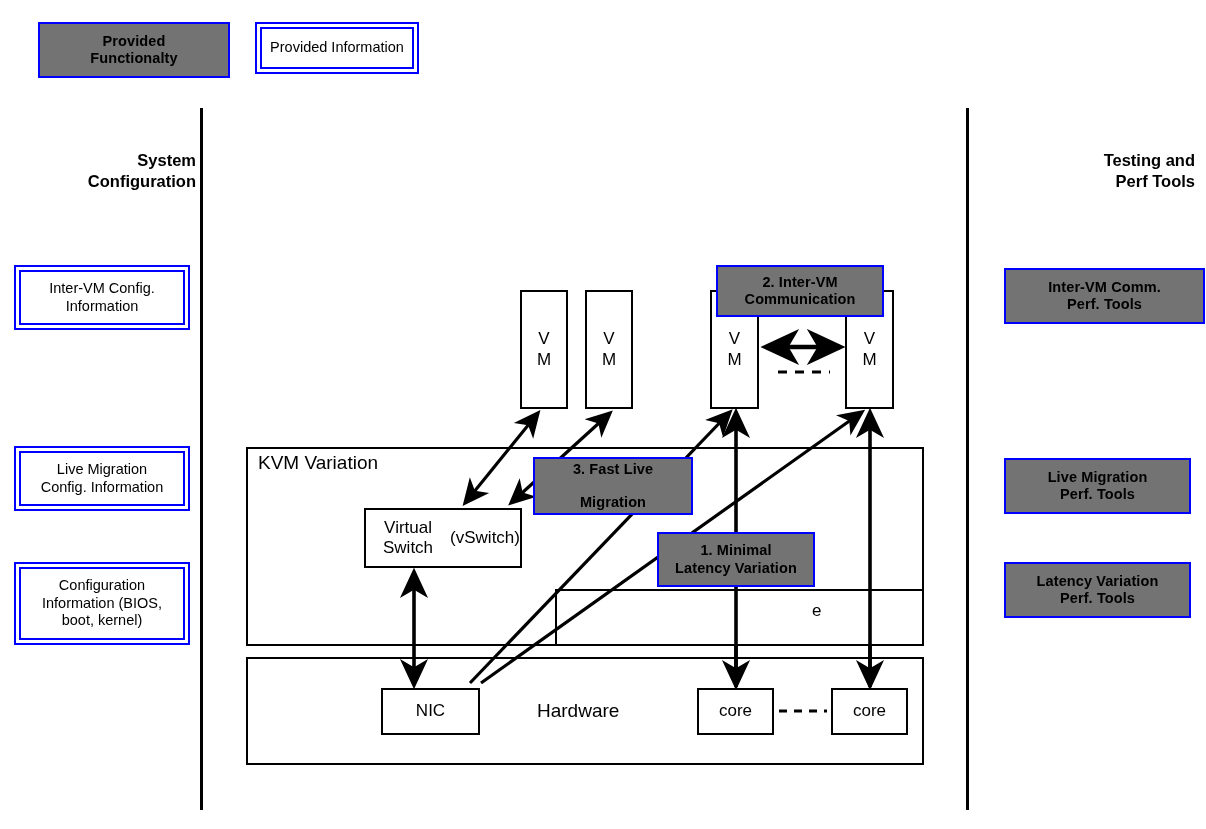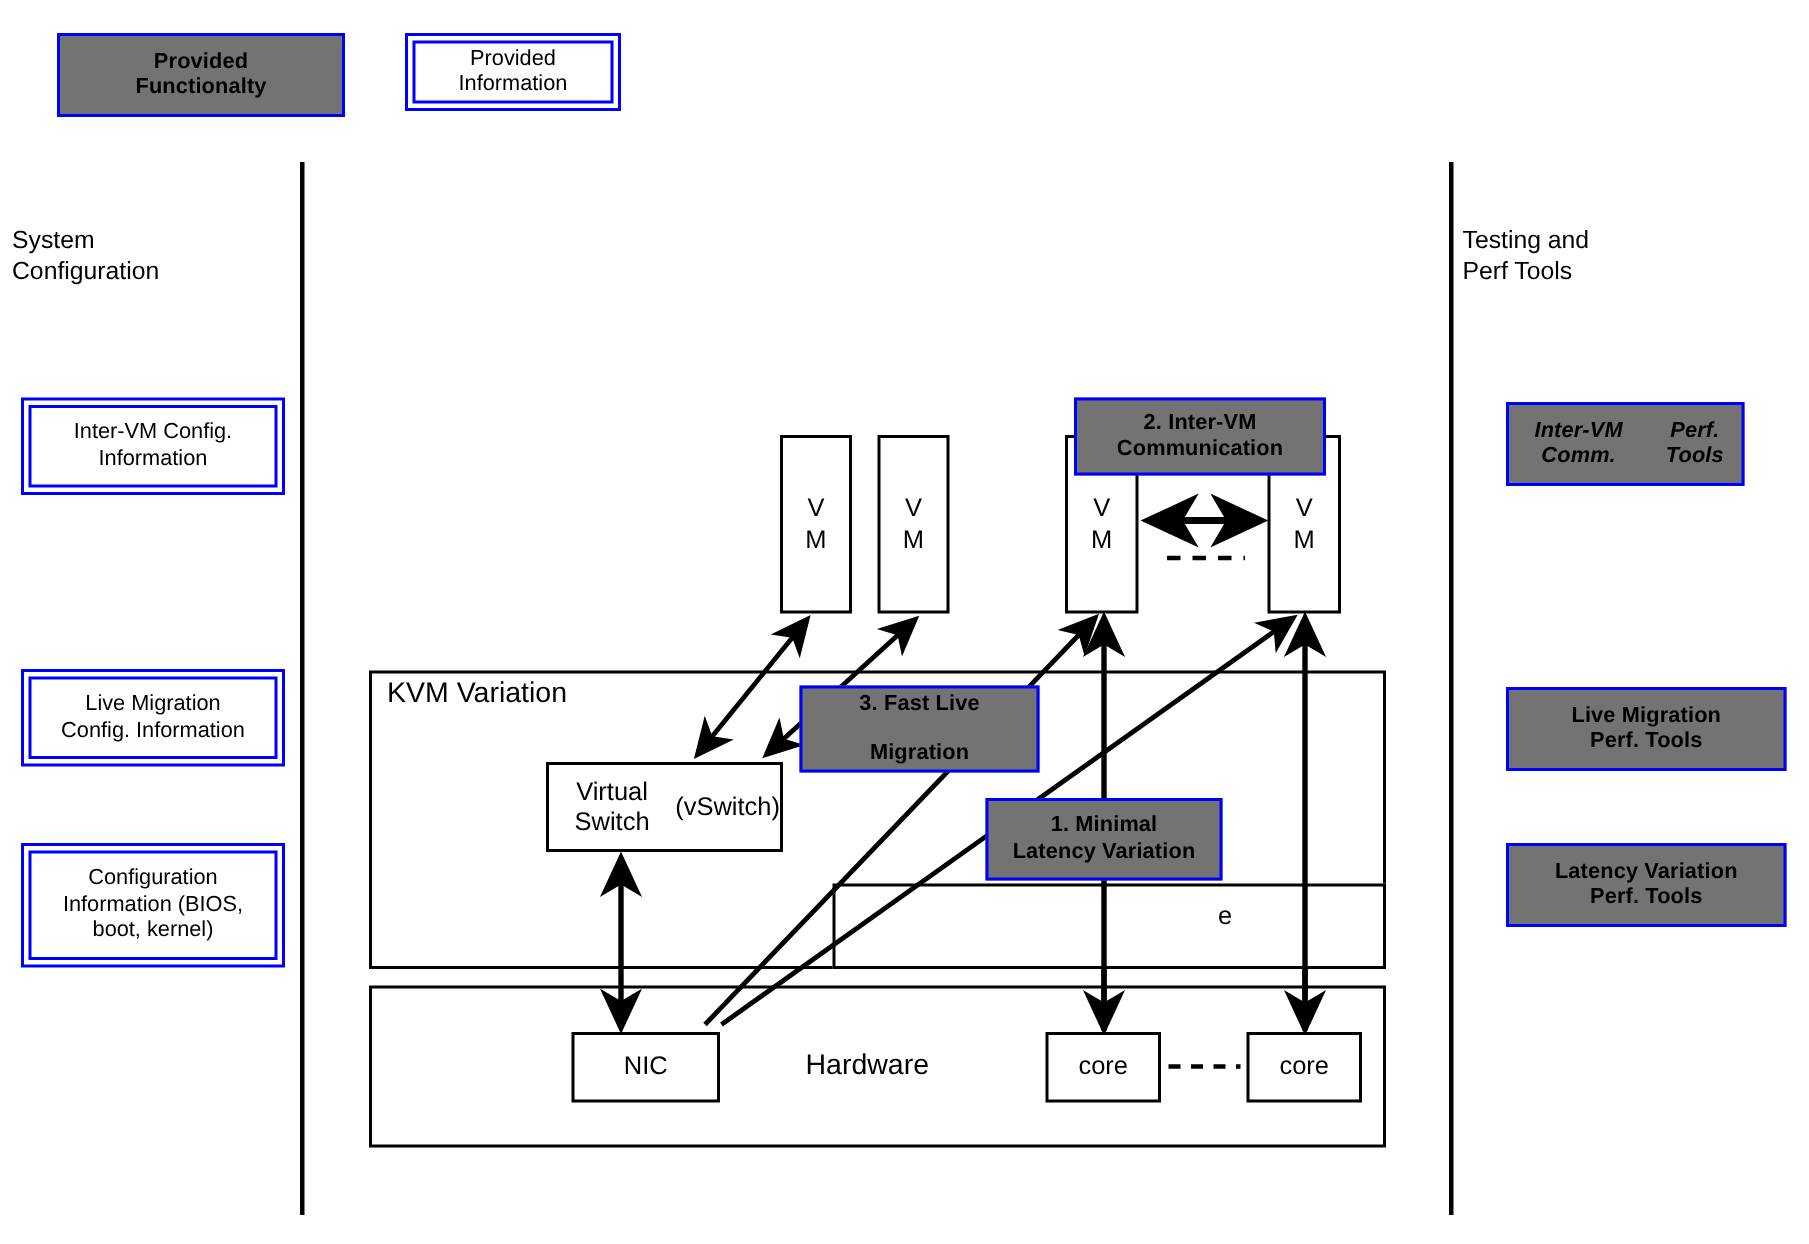--- a/index.html
+++ b/index.html
@@ -65,22 +65,22 @@
     display: flex;
     align-items: center;
     justify-content: center;
     text-align: center;
     line-height: 1.2;
   }
 
   
   .colhead {
     position: absolute;
-    text-align: left;
-    font-weight: normal;
+    text-align: right;
+    font-weight: bold;
     font-size: 16.5px;
     line-height: 1.28;
   }
   .runtimehead {
     position: absolute;
     text-align: center;
     font-weight: bold;
     font-size: 16.5px;
   }
 
@@ -115,21 +115,21 @@
 </head>
 <body>
 
 <div id="stage">
 
   <div class="box fn" style="left:38px; top:22px; width:192px; height:56px; flex-direction:column;">
     <span>Provided</span>
     <span>Functionalty</span>
   </div>
 
-  <div class="box info" style="left:270px; top:22px; width:144px; height:52px;">
+  <div class="box info" style="left:255px; top:22px; width:164px; height:52px;">
     <div class="inner">
       <span>Provided Information</span>
     </div>
   </div>
 
   <div class="divider" style="left:200px; top:108px; height:702px;"></div>
   <div class="divider" style="left:966px; top:108px; height:702px;"></div>
 
   <div class="colhead" style="left:8px; top:150px; width:188px;">
     <div>System</div>
@@ -163,21 +163,21 @@
   <div class="box info" style="left:14px; top:562px; width:176px; height:83px;">
     <div class="inner">
       <div>
         <div>Configuration</div>
         <div>Information (BIOS,</div>
         <div>boot, kernel)</div>
       </div>
     </div>
   </div>
 
-  <div class="box fn" style="left:1004px; top:268px; width:159px; height:56px; font-style:italic;">
+  <div class="box fn" style="left:1004px; top:268px; width:201px; height:56px; flex-direction:column;">
     <span>Inter-VM Comm.</span>
     <span>Perf. Tools</span>
   </div>
 
   <div class="box fn" style="left:1004px; top:458px; width:187px; height:56px; flex-direction:column;">
     <span>Live Migration</span>
     <span>Perf. Tools</span>
   </div>
 
   <div class="box fn" style="left:1004px; top:562px; width:187px; height:56px; flex-direction:column;">

